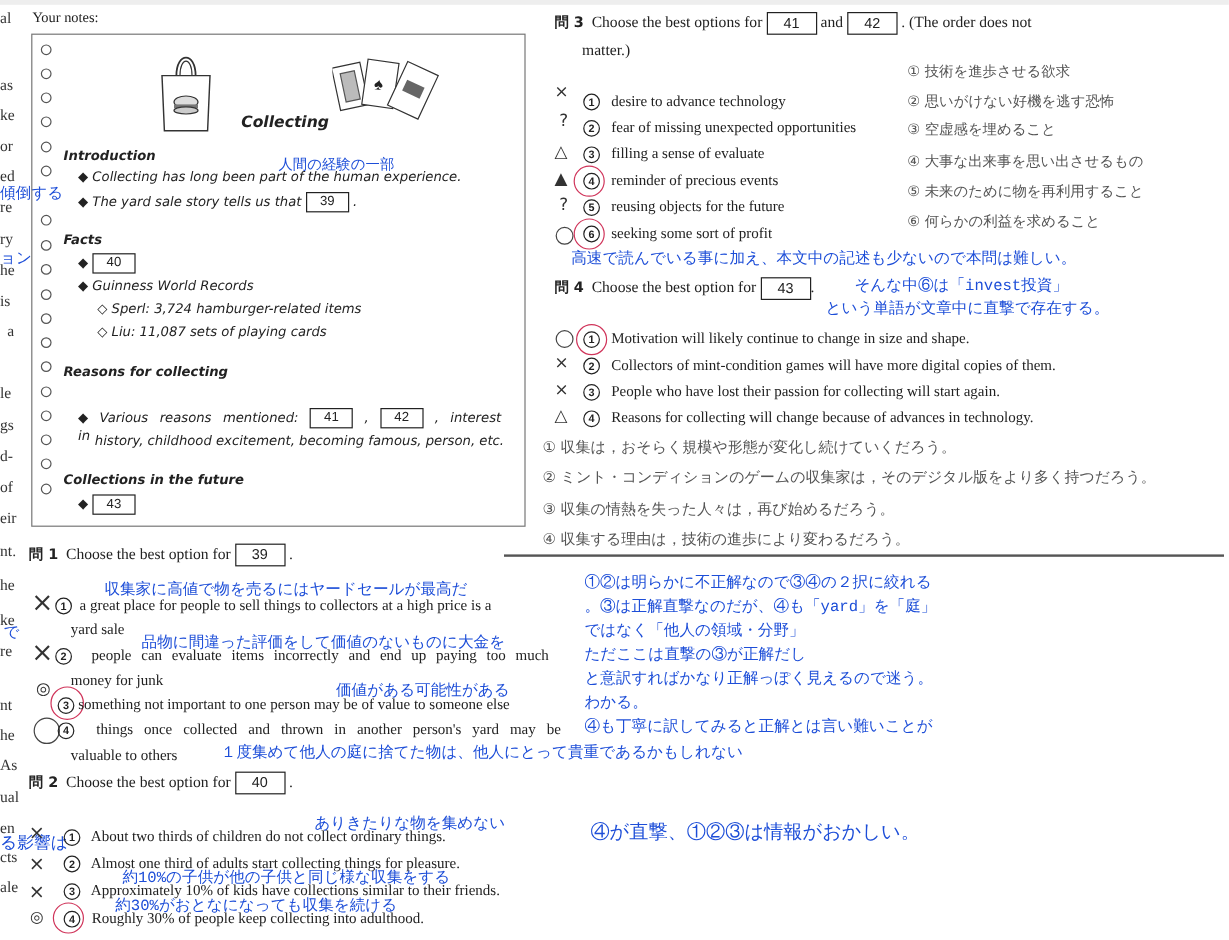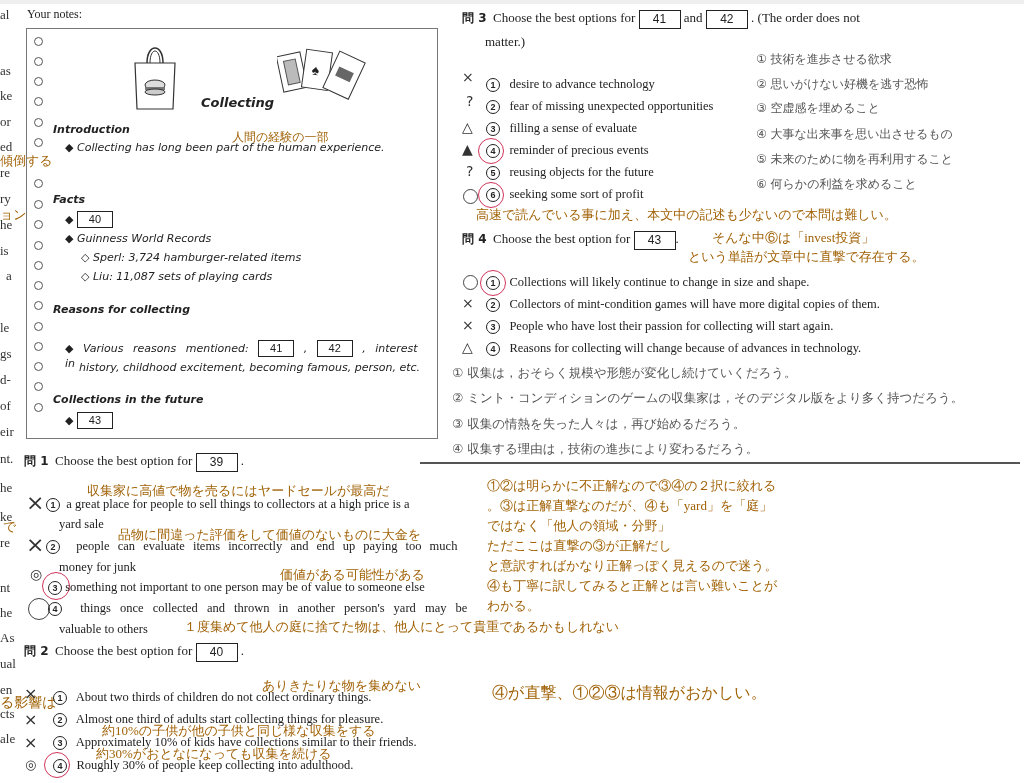--- a/index.html
+++ b/index.html
@@ -3,21 +3,21 @@
 <meta charset="utf-8">
 <style>
   html, body { margin: 0; padding: 0; }
   body {
     width: 1024px; height: 783px; overflow: hidden; position: relative;
     background: #ffffff; color: #222;
     font-family: "Liberation Serif", "DejaVu Serif", serif;
   }
   .abs { position: absolute; }
   .topbar { left:0; top:0; width:1024px; height:4px; background:#eeeeee; }
-  .red { color: #a16207; font-family: Liberation Serif, serif; }
+  .red { color: #1d4ed8; font-family: Liberation Mono, monospace; }
   .leftedge { left: 0; width: 24px; font-size: 13px; color:#333; overflow:hidden; white-space:nowrap; }
   .leftedge div { position:absolute; left:0; }
   .notes-label { left: 27px; top: 7px; font-size: 12px; }
   .notes-box { left: 26px; top: 28px; width: 412px; height: 411px; border: 1px solid #777; box-sizing: border-box; }
   .ring { position:absolute; left: 7px; width: 9px; height: 9px; border:1px solid #555; border-radius:50%; box-sizing:border-box; }
   .hand { font-family: "DejaVu Sans", sans-serif; font-style: italic; font-size: 11px; color:#222; }
   .hand-b { font-family: "DejaVu Sans", sans-serif; font-style: italic; font-weight: bold; font-size: 11px; color:#222; }
   .blank { display:inline-block; border:1px solid #222; width:34px; height:15px; text-align:center; font-family:"Liberation Sans", sans-serif; font-style:normal; font-size:11px; line-height:15px; vertical-align:middle; }
   .blank-lg { display:inline-block; border:1.5px solid #222; width:40px; height:17px; text-align:center; font-family:"Liberation Sans", sans-serif; font-size:12px; line-height:17px; vertical-align:middle; }
   .q-title { font-size: 13px; white-space: nowrap; }
@@ -111,20 +111,21 @@
         <rect x="50" y="8" width="28" height="40" fill="#fff" stroke="#333"></rect>
         <rect x="56" y="22" width="16" height="10" fill="#666"></rect>
       </g>
   </svg>
 
   <div class="abs hand-b" style="left:174px;top:66px;font-size:13px">Collecting</div>
 
   <div class="abs hand-b" style="left:26px;top:94px">Introduction</div>
   <div class="abs hand" style="left:38px;top:112px">◆ <span>Collecting has long been part of the human experience.</span></div>
   <div class="abs red" style="left:205px;top:100px;font-size:12px">人間の経験の一部</div>
+  <div class="abs hand" style="left:38px;top:131px">◆ <span>The yard sale story tells us that</span> <span class="blank">39</span> .</div>
 
   <div class="abs hand-b" style="left:26px;top:164px">Facts</div>
   <div class="abs hand" style="left:38px;top:182px">◆ <span class="blank">40</span></div>
   <div class="abs hand" style="left:38px;top:203px">◆ <span>Guinness World Records</span></div>
   <div class="abs hand" style="left:54px;top:222px">◇ <span>Sperl: 3,724 hamburger-related items</span></div>
   <div class="abs hand" style="left:54px;top:241px">◇ <span>Liu: 11,087 sets of playing cards</span></div>
 
   <div class="abs hand-b" style="left:26px;top:274px">Reasons for collecting</div>
   <div class="abs hand" style="left:38px;top:311px;width:365px;word-spacing:6px">◆ <span>Various reasons mentioned:</span> <span class="blank">41</span> , <span class="blank">42</span> <span>, interest in</span></div>
   <div class="abs hand" style="left:52px;top:332px">history, childhood excitement, becoming famous, person, etc.</div>
@@ -150,22 +151,22 @@
 <div class="abs opt" style="left:48px;top:601px;word-spacing:6px"><span class="num">4</span>&nbsp; <span>things once collected and thrown in another person's yard may be</span></div>
 <div class="abs opt" style="left:59px;top:622px">valuable to others</div>
 <div class="abs red" style="left:184px;top:618px;font-size:13px">１度集めて他人の庭に捨てた物は、他人にとって貴重であるかもしれない</div>
 
 <div class="abs red" style="left:487px;top:476px;font-size:13px;line-height:20px">
   <div>①②は明らかに不正解なので③④の２択に絞れる</div>
   <div>。③は正解直撃なのだが、④も「yard」を「庭」</div>
   <div>ではなく「他人の領域・分野」</div>
   <div>ただここは直撃の③が正解だし</div>
   <div>と意訳すればかなり正解っぽく見えるので迷う。</div>
+  <div>わかる。</div>
   <div>④も丁寧に訳してみると正解とは言い難いことが</div>
-  <div>わかる。</div>
 </div>
 
 <div class="abs q-title" style="left:24px;top:643px"><b>問 2</b>&nbsp;&nbsp;<span>Choose the best option for</span> <span class="blank-lg">40</span> .</div>
 <div class="abs red" style="left:262px;top:677px;font-size:13px">ありきたりな物を集めない</div>
 <div class="abs mark" style="left:24px;top:684px;font-size:16px">×</div>
 <div class="abs opt" style="left:53px;top:690px"><span class="num">1</span>&nbsp;&nbsp; <span>About two thirds of children do not collect ordinary things.</span></div>
 <div class="abs mark" style="left:24px;top:710px;font-size:16px">×</div>
 <div class="abs opt" style="left:53px;top:712px"><span class="num">2</span>&nbsp;&nbsp; <span>Almost one third of adults start collecting things for pleasure.</span></div>
 <div class="abs red" style="left:102px;top:722px;font-size:13px">約10%の子供が他の子供と同じ様な収集をする</div>
 <div class="abs mark" style="left:24px;top:733px;font-size:16px">×</div>
@@ -201,21 +202,21 @@
 <div class="abs jp" style="left:756px;top:151px">⑤ 未来のために物を再利用すること</div>
 <div class="abs jp" style="left:756px;top:176px">⑥ 何らかの利益を求めること</div>
 <div class="abs red" style="left:476px;top:206px;font-size:13px">高速で読んでいる事に加え、本文中の記述も少ないので本問は難しい。</div>
 
 <div class="abs q-title" style="left:462px;top:231px"><b>問 4</b>&nbsp;&nbsp;<span>Choose the best option for</span> <span class="blank-lg">43</span>.</div>
 <div class="abs red" style="left:712px;top:229px;font-size:13px">そんな中⑥は「invest投資」</div>
 <div class="abs red" style="left:688px;top:248px;font-size:13px">という単語が文章中に直撃で存在する。</div>
 
 <div class="abs" style="left:463px;top:275px;width:13px;height:13px;border:1px solid #444;border-radius:50%"></div>
 <div class="redcircle" style="left:480px;top:270px;width:24px;height:24px"></div>
-<div class="abs opt" style="left:486px;top:275px"><span class="num">1</span>&nbsp;&nbsp; <span>Collections will likely continue to change in size and shape.</span></div>
+<div class="abs opt" style="left:486px;top:275px"><span class="num">1</span>&nbsp;&nbsp; <span>Motivation will likely continue to change in size and shape.</span></div>
 <div class="abs mark" style="left:462px;top:295px">×</div>
 <div class="abs opt" style="left:486px;top:297px"><span class="num">2</span>&nbsp;&nbsp; <span>Collectors of mint-condition games will have more digital copies of them.</span></div>
 <div class="abs mark" style="left:462px;top:317px">×</div>
 <div class="abs opt" style="left:486px;top:319px"><span class="num">3</span>&nbsp;&nbsp; <span>People who have lost their passion for collecting will start again.</span></div>
 <div class="abs mark" style="left:462px;top:339px">△</div>
 <div class="abs opt" style="left:486px;top:341px"><span class="num">4</span>&nbsp;&nbsp; <span>Reasons for collecting will change because of advances in technology.</span></div>
 
 <div class="abs jp" style="left:452px;top:365px;font-size:12.5px">① 収集は，おそらく規模や形態が変化し続けていくだろう。</div>
 <div class="abs jp" style="left:452px;top:390px;font-size:12.5px">② ミント・コンディションのゲームの収集家は，そのデジタル版をより多く持つだろう。</div>
 <div class="abs jp" style="left:452px;top:416px;font-size:12.5px">③ 収集の情熱を失った人々は，再び始めるだろう。</div>

